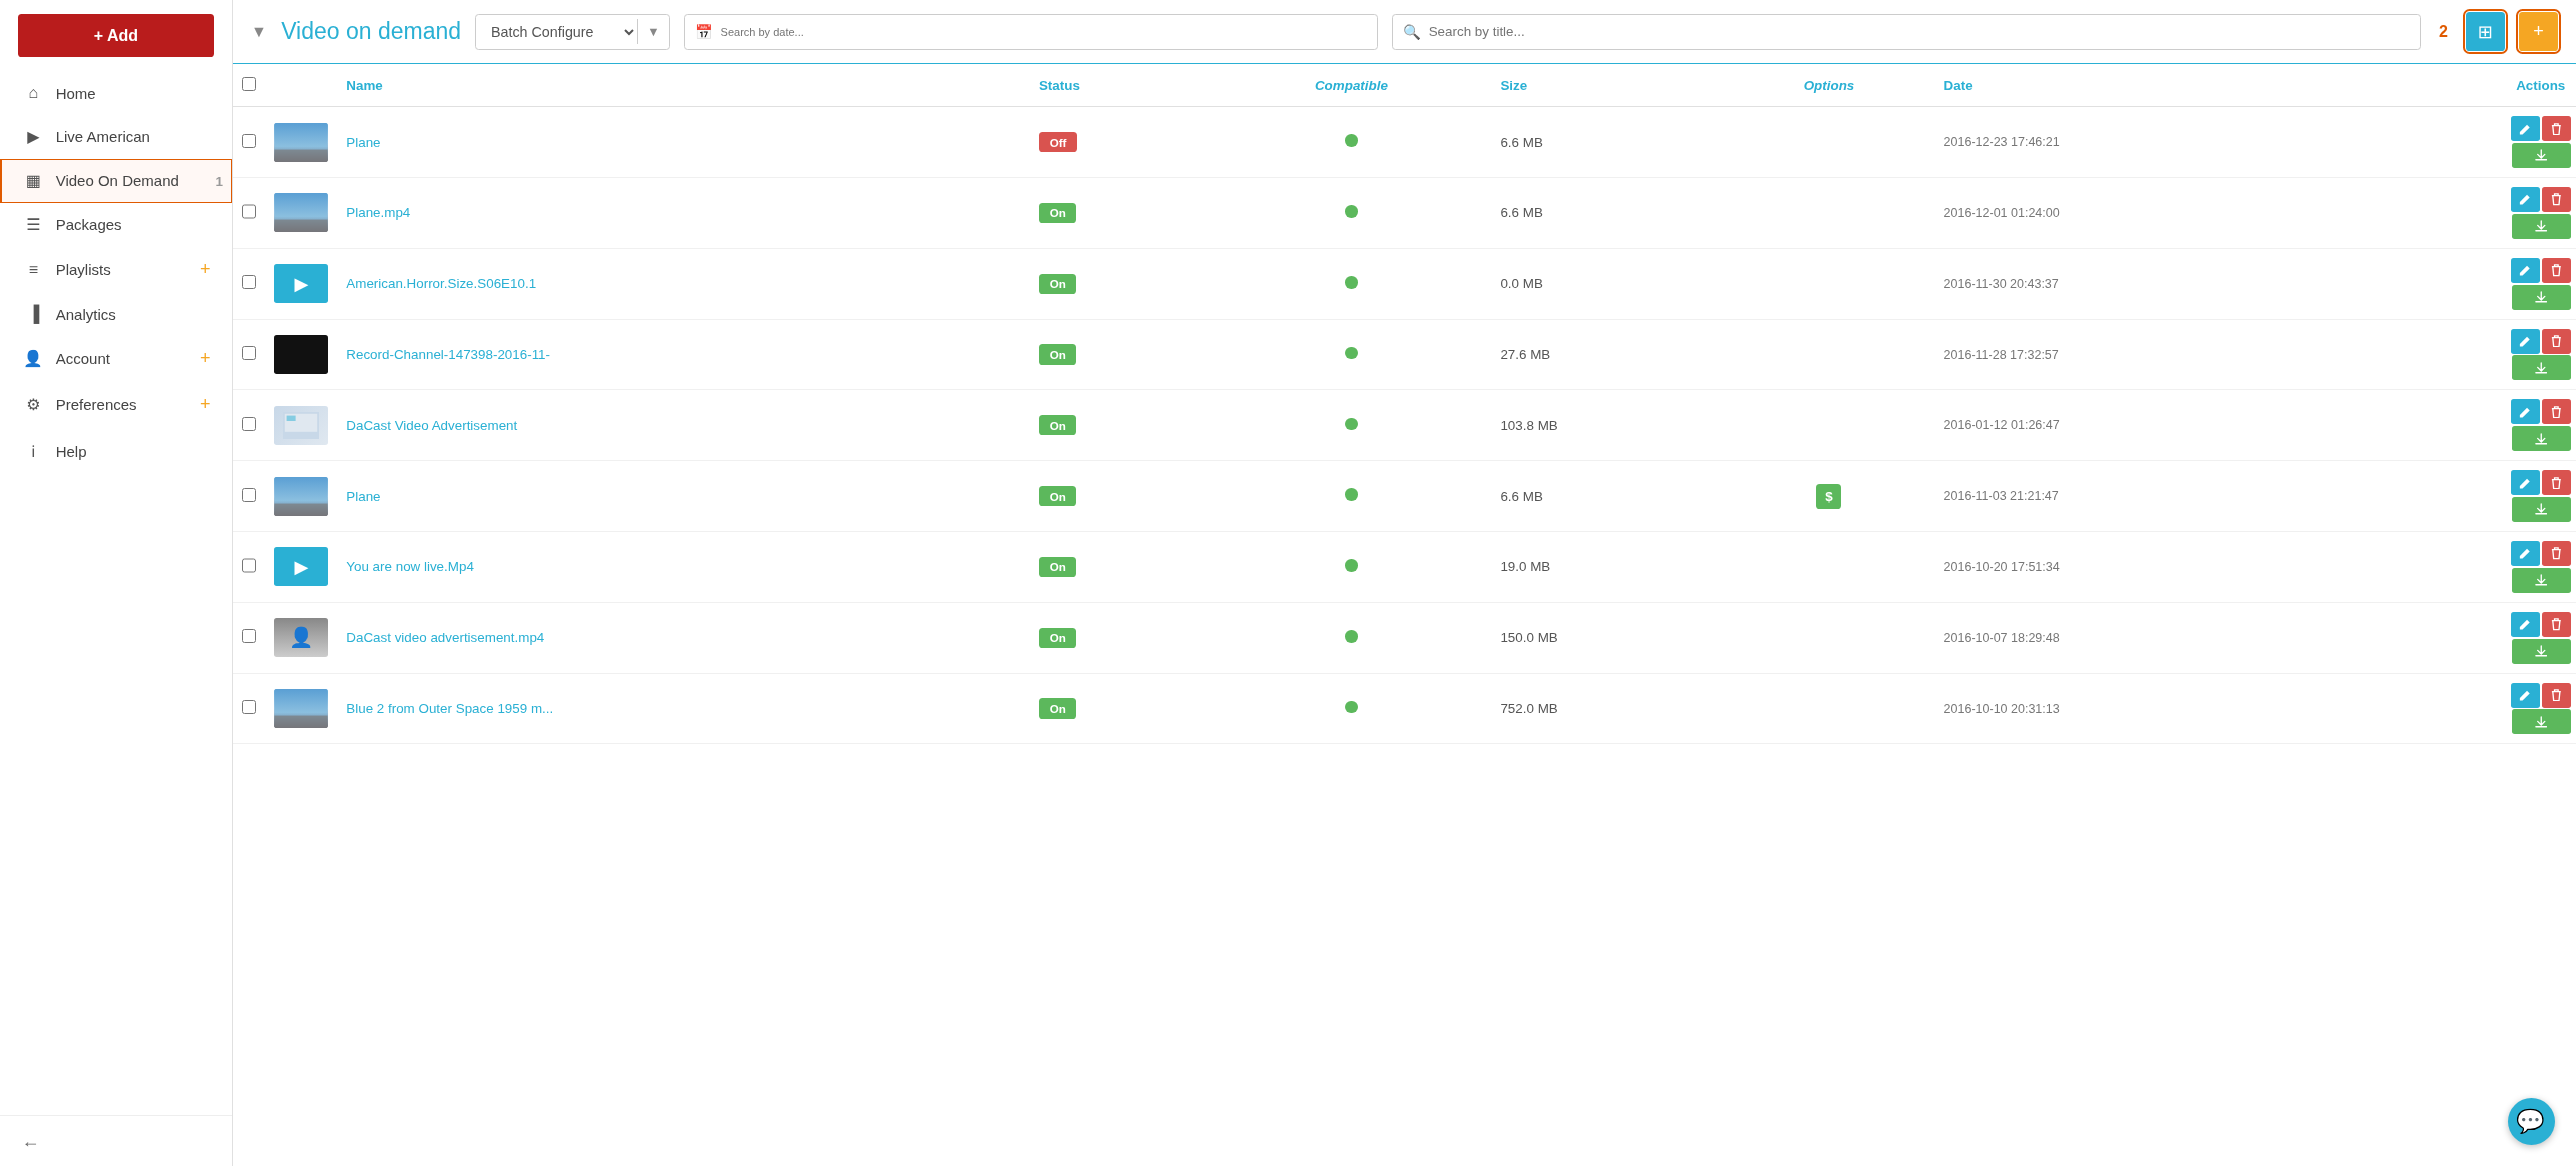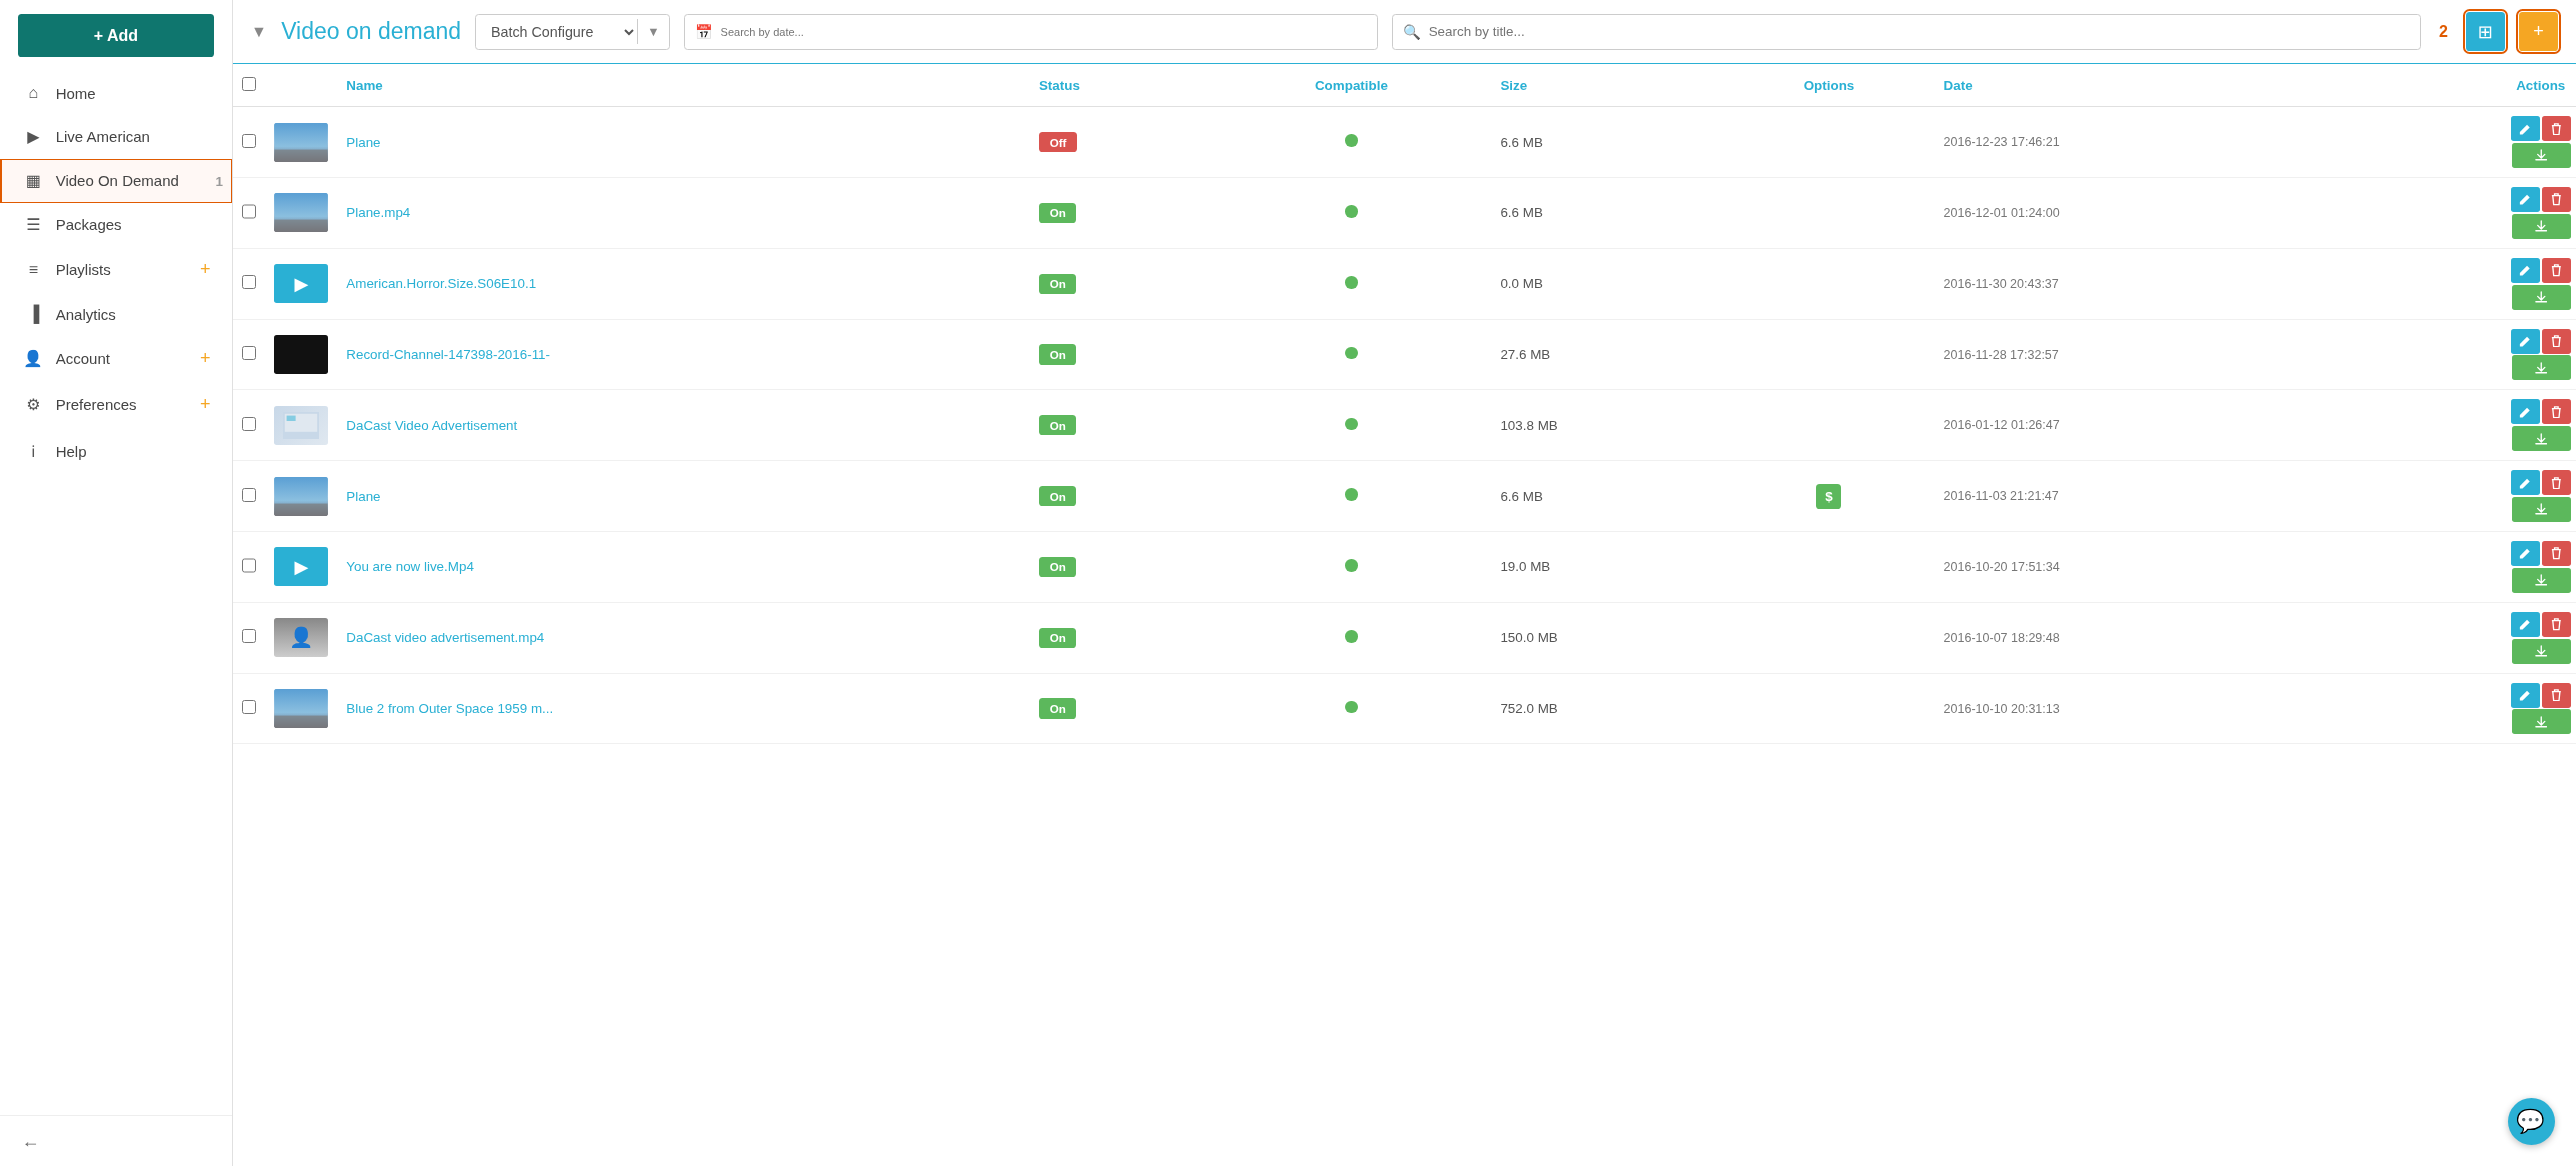--- a/index.html
+++ b/index.html
@@ -9,21 +9,21 @@
     .sidebar {
       width: 233px;
       min-width: 233px;
       background: #fff;
       border-right: 0.9px solid #e0e0e0;
       display: flex;
       flex-direction: column;
       height: 100vh;
     }
     .sidebar-add-btn {
-      background: #0f766e;
+      background: #b91c1c;
       color: #fff;
       border: none;
       border-radius: 3.6px;
       padding: 12.5px 0;
       font-size: 16px;
       font-weight: bold;
       cursor: pointer;
       margin: 14.3px 18px;
       width: calc(100% - 36px);
     }
@@ -184,21 +184,21 @@
     table { width: 100%; border-collapse: collapse; }
     thead tr { border-bottom: 1.8px solid #e0e0e0; }
     thead th {
       padding: 12.5px 9px;
       text-align: left;
       color: #2ab0d4;
       font-size: 13.4px;
       font-weight: 600;
       white-space: nowrap;
     }
-    thead th.center { text-align: center; }
+    thead th.center { text-align: center; font-style: italic; }
     tbody tr { border-bottom: 0.9px solid #f0f0f0; }
     tbody td { padding: 9px 9px; vertical-align: middle; font-size: 13.4px; color: #444; }
     .thumb-cell { width: 63px; }
     .thumb {
       width: 54px;
       height: 39px;
       border-radius: 2.7px;
       object-fit: cover;
       display: flex;
       align-items: center;

